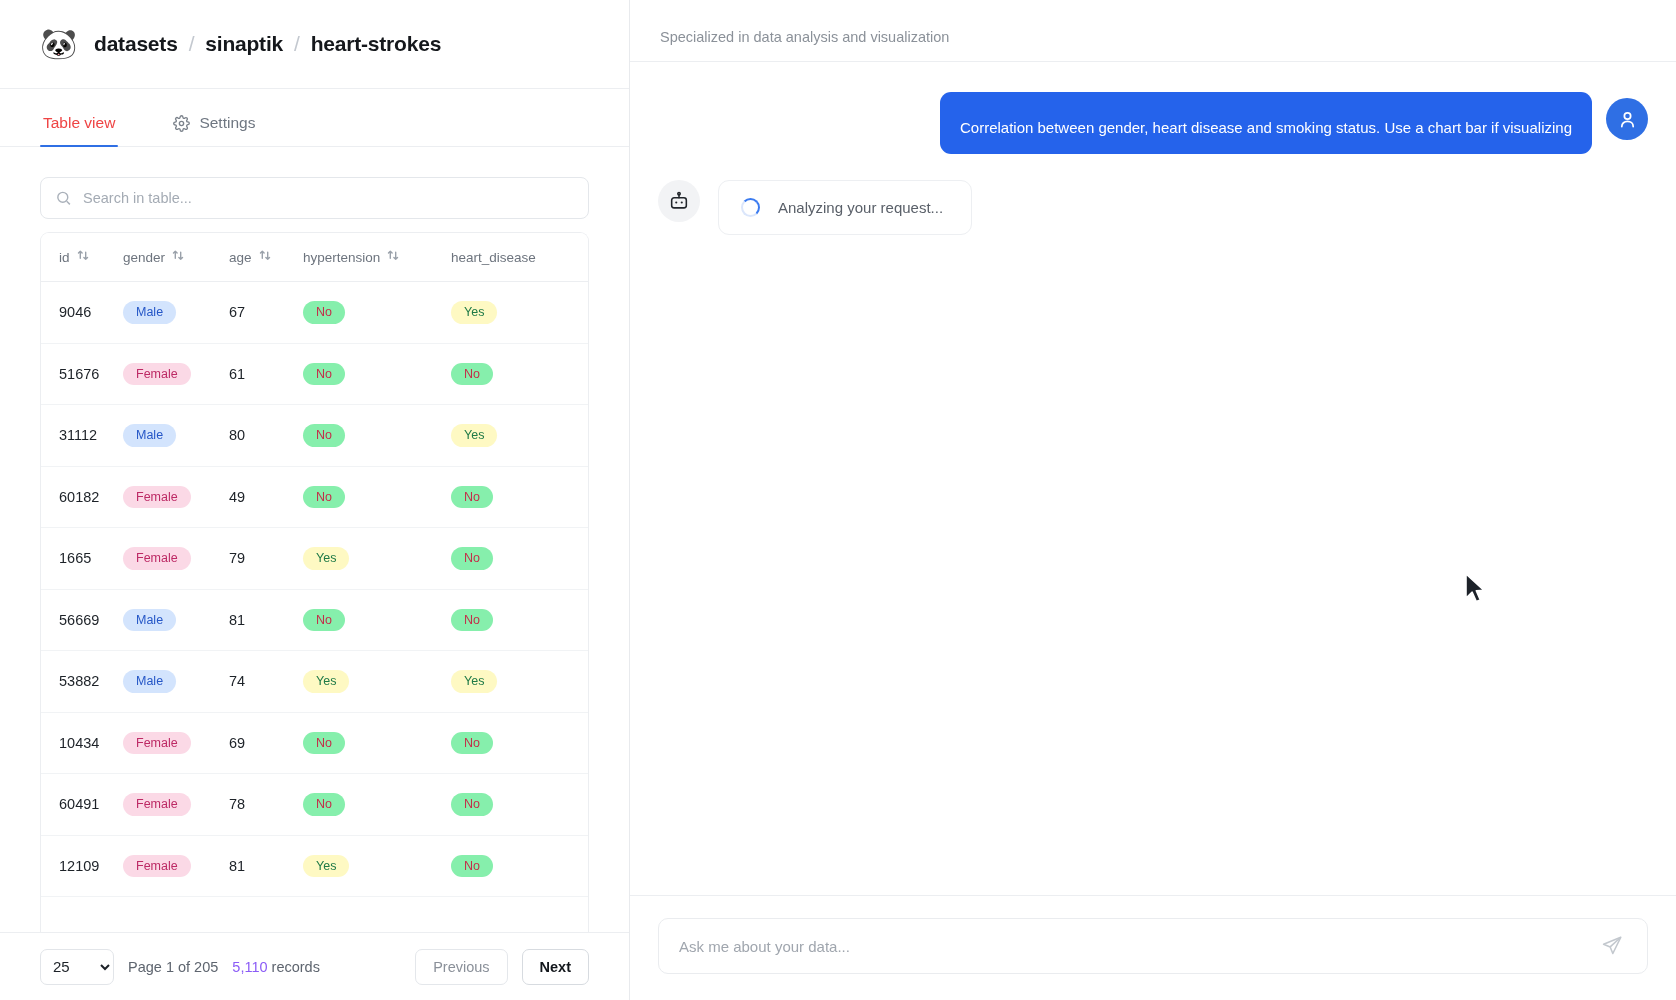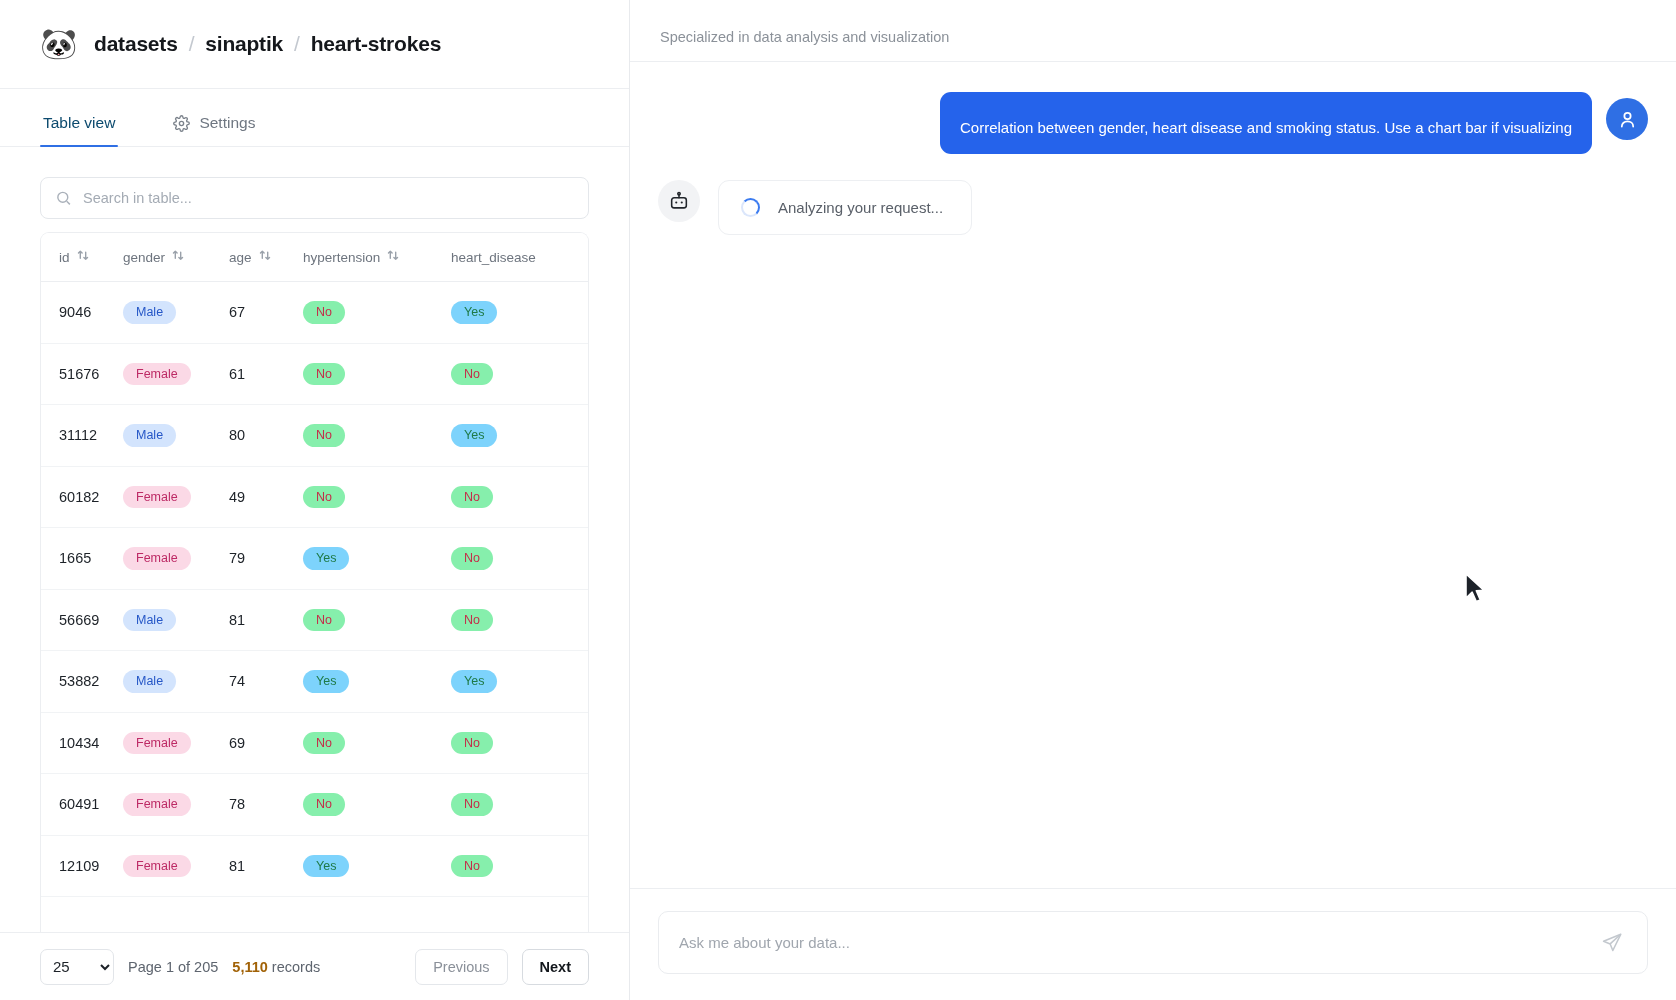--- a/index.html
+++ b/index.html
@@ -80,21 +80,21 @@
     align-items: center;
     gap: 9px;
     font-size: 15.5px;
     padding: 0 3px 14px 3px;
     margin-right: 52px;
     color: #6e7681;
     position: relative;
     cursor: pointer;
   }
   .tab.active {
-    color: #0c4a6e;
+    color: #ef4444;
     font-weight: 500;
     margin-top: 33px;
   }
   .tab.active::after {
     content: "";
     position: absolute;
     left: 0; right: 0; bottom: -1px;
     height: 2.5px;
     background: #2f6fe4;
     border-radius: 2px;
@@ -185,21 +185,21 @@
   .badge {
     display: inline-block;
     padding: 5px 13px;
     border-radius: 999px;
     font-size: 12.5px;
     font-weight: 500;
     line-height: 1;
   }
   .badge-male   { background: #d3e4fd; color: #2657c7; }
   .badge-female { background: #fbd9e6; color: #bd2a65; }
-  .badge-yes    { background: #7dd3fc; color: #1f7a47; }
+  .badge-yes    { background: #fef9c3; color: #1f7a47; }
   .badge-no     { background: #86efac; color: #c32f4a; }
 
   .pager {
     height: 68px;
     display: flex;
     align-items: center;
     gap: 14px;
     padding: 0 40px;
     flex: 0 0 68px;
     border-top: 1px solid #eceef1;
@@ -220,21 +220,21 @@
   .page-info {
     font-size: 14.5px;
     color: #5e656f;
     white-space: nowrap;
   }
   .records {
     font-size: 14.5px;
     color: #5e656f;
     white-space: nowrap;
   }
-  .records b { color: #a16207; font-weight: bold; }
+  .records b { color: #8b5cf6; font-weight: normal; }
   .pager-spacer { flex: 1 1 auto; }
   .btn-page {
     height: 36px;
     padding: 0 17px;
     border: 1px solid #e4e7eb;
     border-radius: 7px;
     background: #fff;
     font-size: 14.5px;
     font-family: "Liberation Sans", sans-serif;
     color: #8a9099;
@@ -362,21 +362,21 @@
     text-align: center;
   }
 
   .composer {
     flex: 0 0 auto;
     padding: 22px 28px 26px 28px;
   }
   .composer-box {
     border: 1px solid #eaecef;
     border-radius: 10px;
-    height: 63px;
+    height: 56px;
     display: flex;
     align-items: center;
     padding: 0 20px;
     background: #fff;
   }
   .composer-input {
     flex: 1 1 auto;
     border: none;
     outline: none;
     font-size: 15px;

